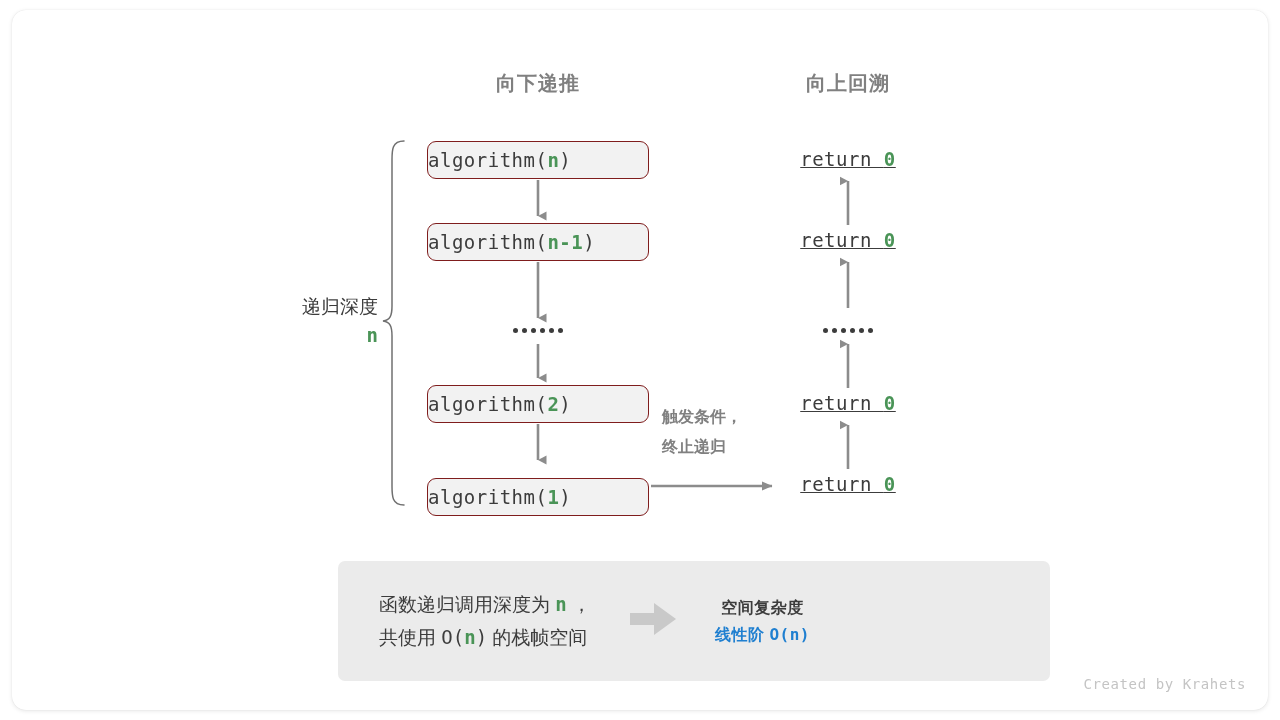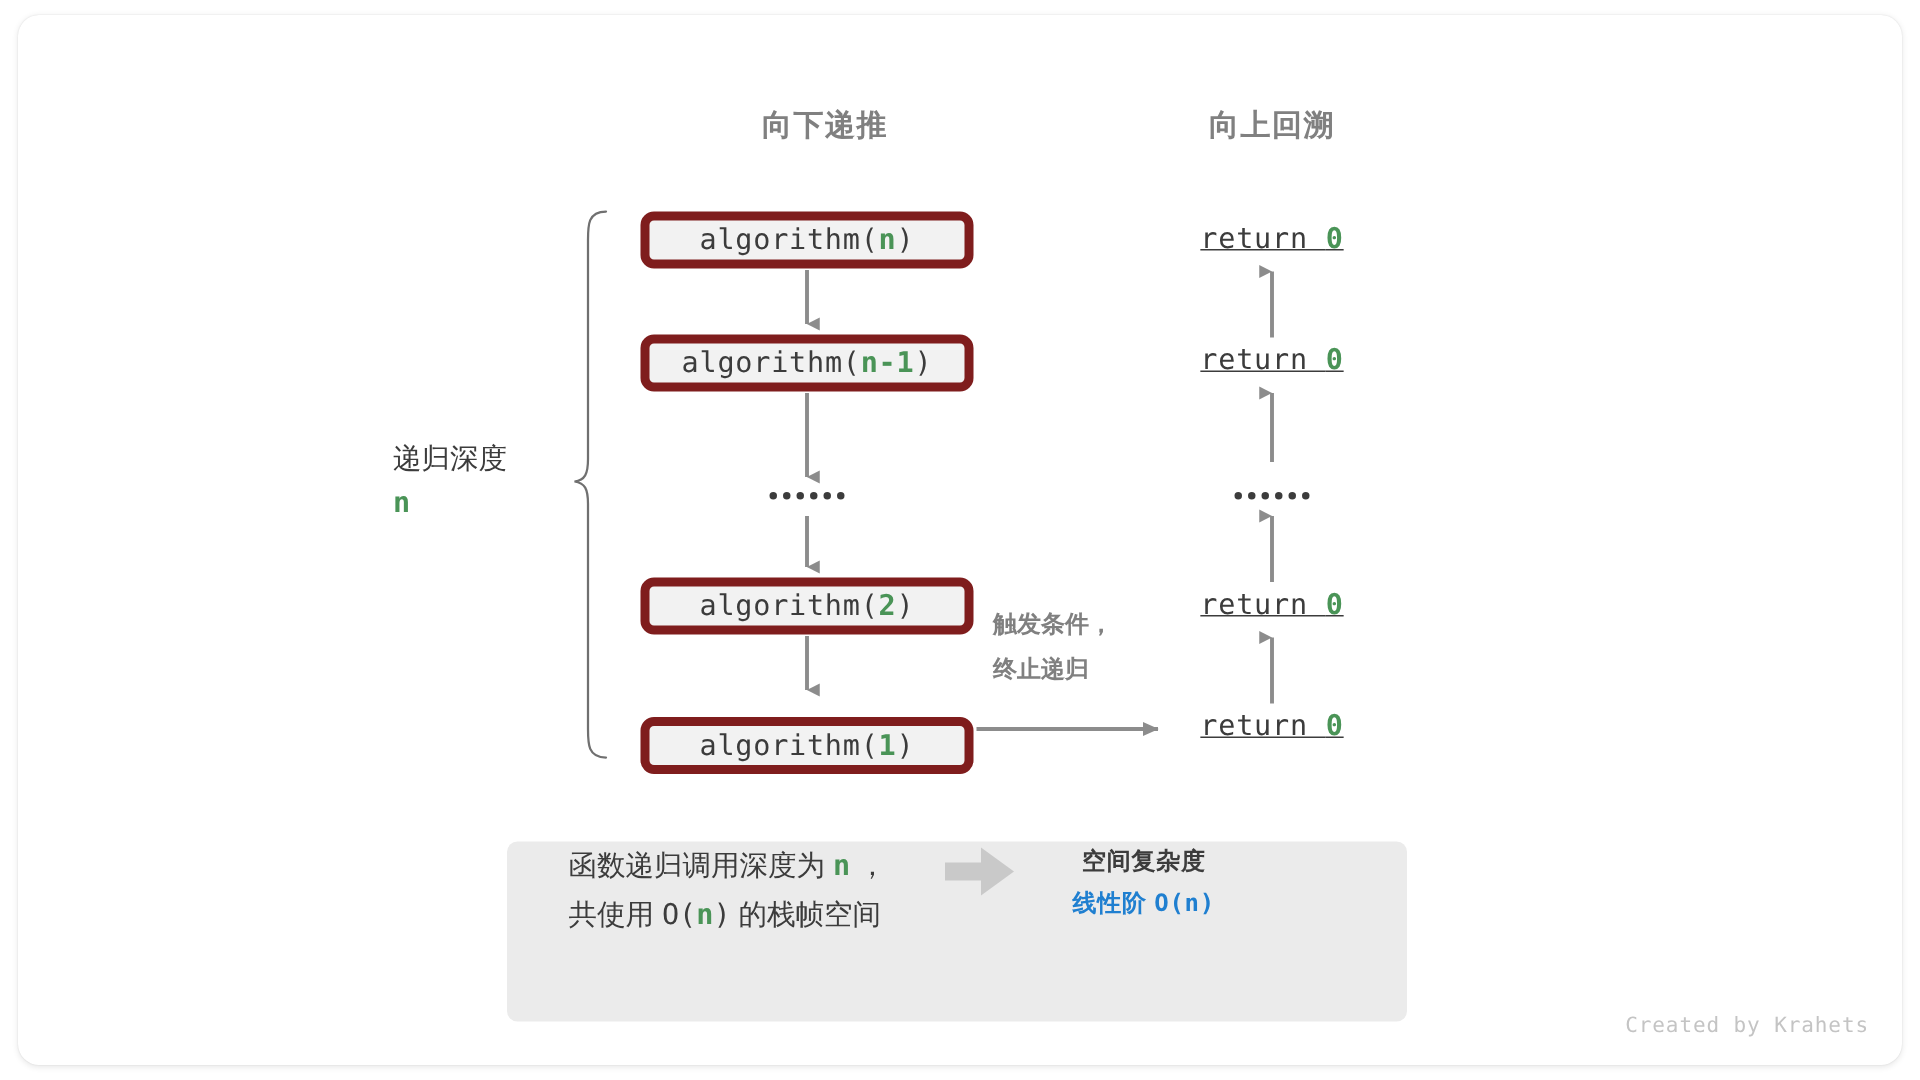--- a/index.html
+++ b/index.html
@@ -37,26 +37,26 @@
     transform: translateX(-50%);
   }
 
   
   .call-box {
     position: absolute;
     width: 222px;
     height: 38px;
     transform: translateX(-50%);
     background: #f2f2f2;
-    border: 6px solid #7f1d1d;
+    border: 1px solid #7f1d1d;
     border-radius: 9px;
     box-sizing: border-box;
     display: flex;
     align-items: center;
-    justify-content: center;
+    justify-content: flex-start;
     font-family: "DejaVu Sans Mono", monospace;
     font-size: 19px;
     color: #3c3c3c;
     letter-spacing: 0.5px;
   }
   .call-box .arg {
     color: #4a9457;
     font-weight: bold;
   }
 
@@ -87,23 +87,24 @@
     display: block;
     width: 5px;
     height: 5px;
     border-radius: 50%;
     background: #3c3c3c;
   }
 
   
   .depth-label {
     position: absolute;
-    text-align: left;
+    text-align: right;
     transform: translateX(-50%);
     line-height: 1.55;
+    margin-left: 40px;
   }
   .depth-label .dl-top {
     font-size: 19px;
     color: #3c3c3c;
     white-space: nowrap;
   }
   .depth-label .dl-bottom {
     font-family: "DejaVu Sans Mono", monospace;
     font-size: 19px;
     font-weight: bold;
@@ -118,27 +119,27 @@
     color: #808080;
     line-height: 1.85;
     white-space: nowrap;
   }
 
   
   #summary {
     position: absolute;
     left: 326px;
     top: 551px;
-    width: 600px;
+    width: 712px;
     height: 120px;
     background: #ebebeb;
     border-radius: 7px;
     box-sizing: border-box;
     display: flex;
-    align-items: flex-start;
+    align-items: center;
   }
   #summary-left {
     flex: 0 0 auto;
     padding-left: 41px;
     font-size: 19px;
     color: #3c3c3c;
     line-height: 1.75;
     white-space: nowrap;
   }
   #summary-left .mono {
@@ -241,21 +242,21 @@
                C 378,312 380,316 380,326
                L 380,476
                C 380,486 380,495 392,495"></path>
     </g>
 
     <g>
       <path d="M687,601 L711,601 L711,591 L733,611 L711,631 L711,621 L687,621 Z" fill="#c9c9c9"></path>
     </g>
   </svg>
 
-  <div class="col-heading" style="left:538px; top:60px;">向下递推</div>
+  <div class="col-heading" style="left:526px; top:60px;">向下递推</div>
   <div class="col-heading" style="left:836px; top:60px;">向上回溯</div>
 
   <div class="call-box" style="left:526px; top:131px;">
     <span><span>algorithm(</span><span class="arg">n</span><span>)</span></span>
   </div>
 
   <div class="call-box" style="left:526px; top:213px;">
     <span><span>algorithm(</span><span class="arg">n-1</span><span>)</span></span>
   </div>
 

